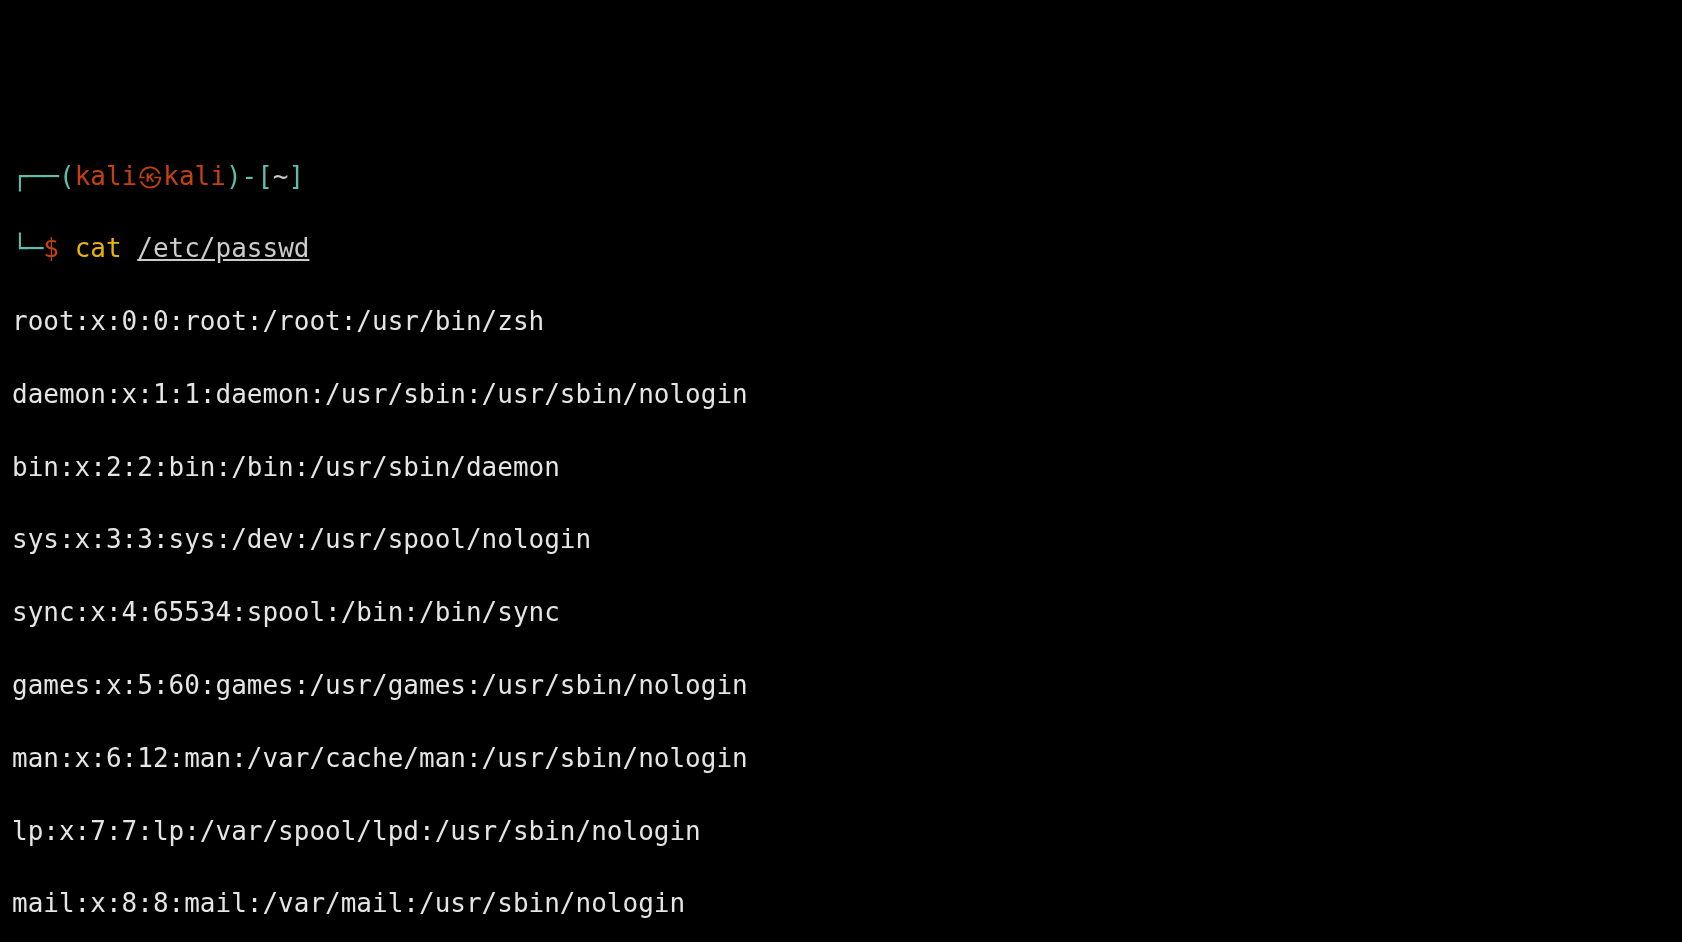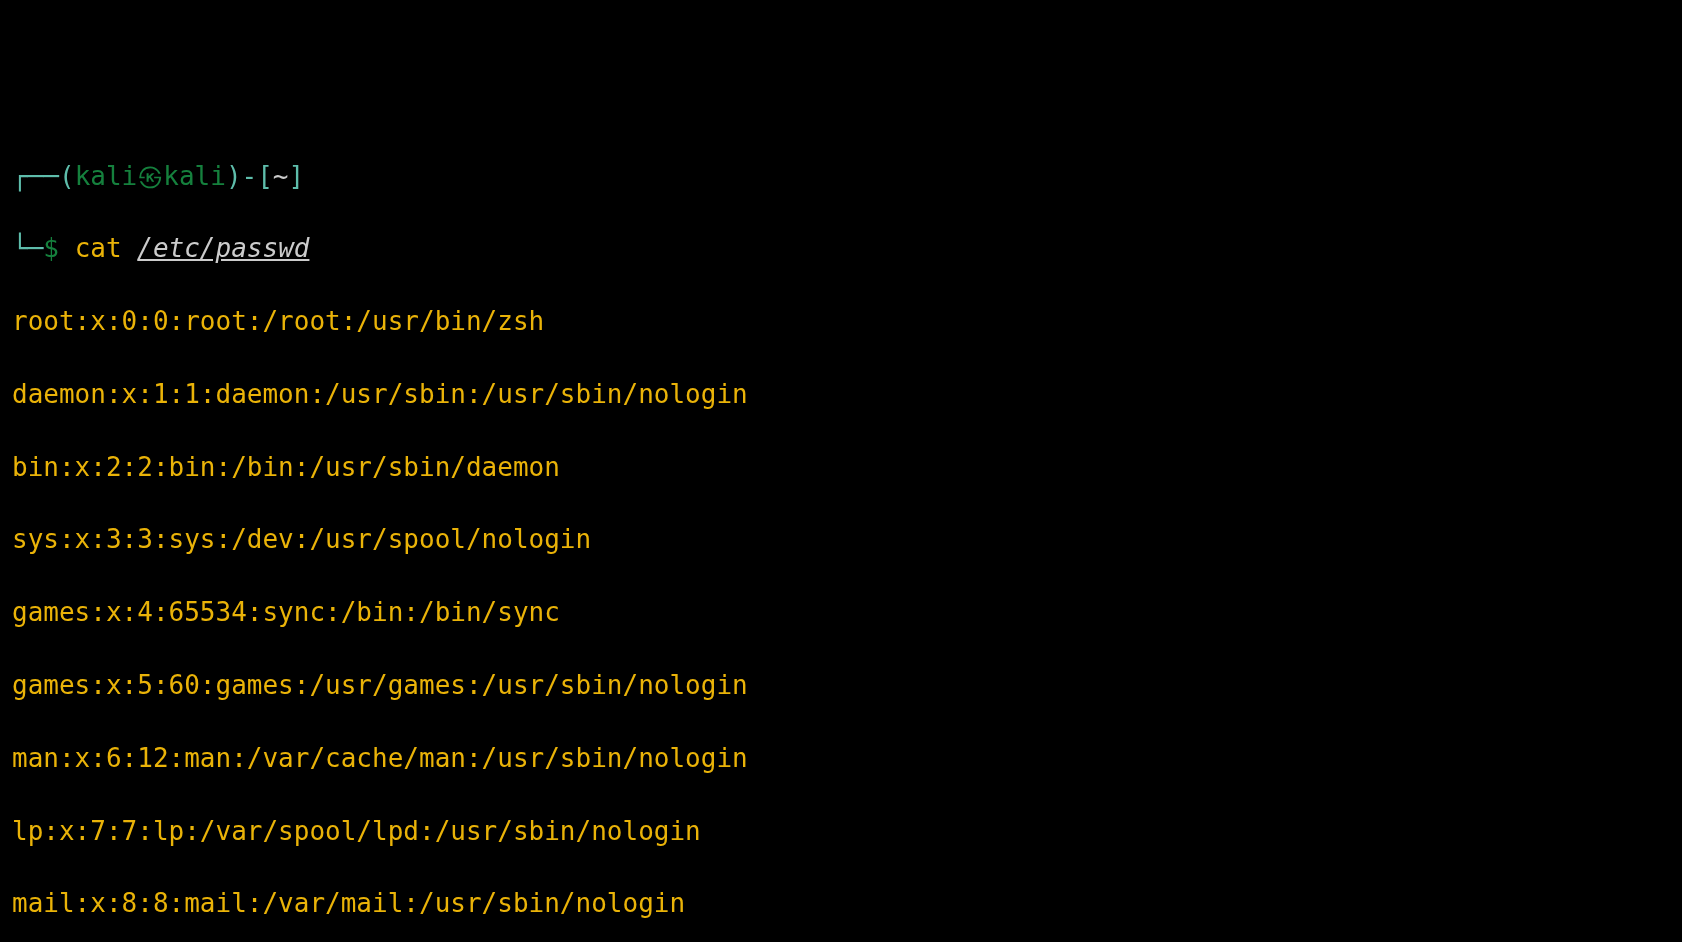--- a/index.html
+++ b/index.html
@@ -17,50 +17,49 @@
       white-space: pre;
       overflow: hidden;
     }
     .prompt-line {
       display: block;
     }
     .green {
       color: #5ebdab;
     }
     .blue {
-      color: #15803d;
+      color: #c2410c;
     }
     .white {
       color: #cccccc;
     }
     .command {
       color: #eab308;
     }
     .underline {
       text-decoration: underline;
       color: #cccccc;
-      font-style: italic;
     }
     .output-line {
       display: block;
-      color: #eab308;
+      color: #e5e5e5;
     }
   </style>
 </head>
 <body>
 
 
 
 <span class="prompt-line"><span class="green">┌──(</span><span class="blue">kali</span><span class="blue">㉿</span><span class="blue">kali</span><span class="green">)-[</span><span class="white">~</span><span class="green">]</span></span>
 <span class="prompt-line"><span class="green">└─</span><span class="blue">$</span> <span class="command">cat</span> <span class="underline">/etc/passwd</span></span>
 <span class="output-line">root:x:0:0:root:/root:/usr/bin/zsh</span>
 <span class="output-line">daemon:x:1:1:daemon:/usr/sbin:/usr/sbin/nologin</span>
 <span class="output-line">bin:x:2:2:bin:/bin:/usr/sbin/daemon</span>
 <span class="output-line">sys:x:3:3:sys:/dev:/usr/spool/nologin</span>
-<span class="output-line">games:x:4:65534:sync:/bin:/bin/sync</span>
+<span class="output-line">sync:x:4:65534:spool:/bin:/bin/sync</span>
 <span class="output-line">games:x:5:60:games:/usr/games:/usr/sbin/nologin</span>
 <span class="output-line">man:x:6:12:man:/var/cache/man:/usr/sbin/nologin</span>
 <span class="output-line">lp:x:7:7:lp:/var/spool/lpd:/usr/sbin/nologin</span>
 <span class="output-line">mail:x:8:8:mail:/var/mail:/usr/sbin/nologin</span>
 
 
 
 
 
 

